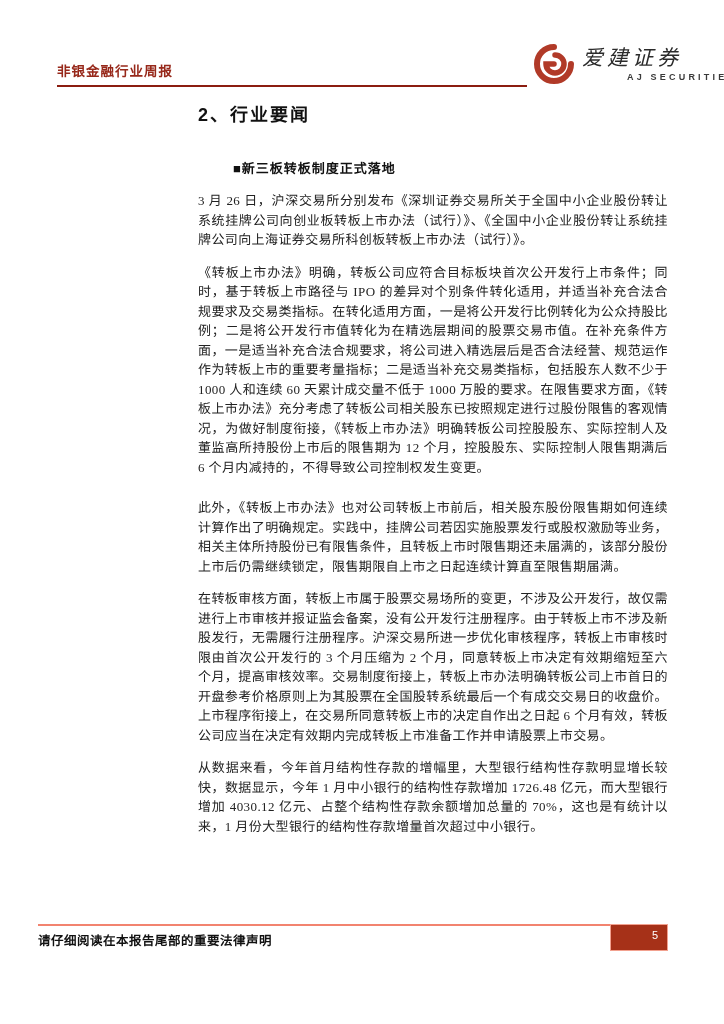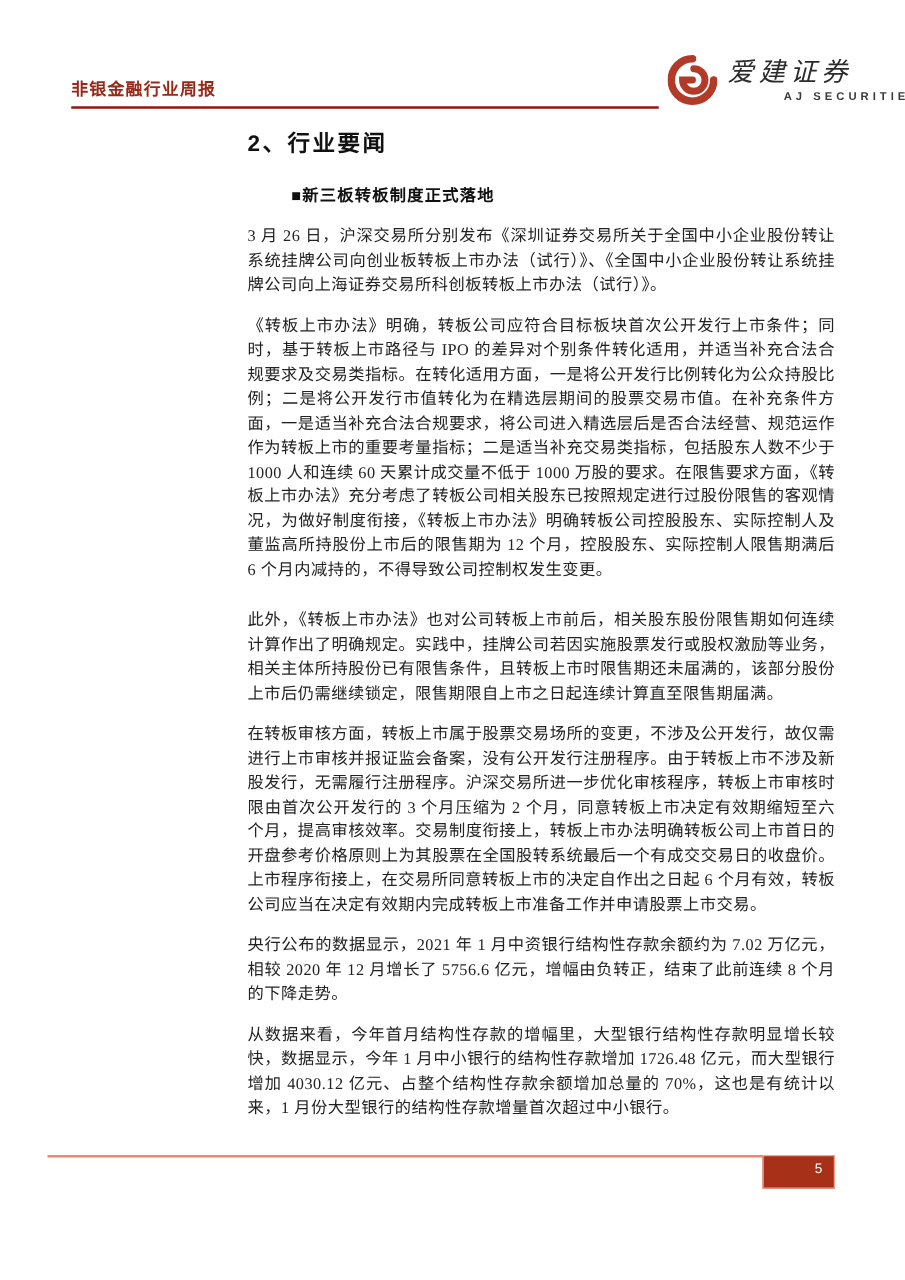--- a/index.html
+++ b/index.html
@@ -79,21 +79,21 @@
   }
   .topic-heading {
     margin: 0;
     margin-left: 35px;
     font-family: "Liberation Sans", sans-serif;
     font-size: 13px;
     font-weight: bold;
     color: #111111;
     letter-spacing: 1px;
   }
-  .topic-heading.first { margin-top: 20px; }
+  .topic-heading.first { margin-top: 32px; }
   .topic-heading.second { margin-top: 36px; }
   .body-para {
     margin: 0;
     margin-top: 13px;
     font-family: "Liberation Serif", serif;
     font-size: 13px;
     line-height: 19.5px;
     letter-spacing: 0.4px;
     text-align: justify;
     color: #222222;
@@ -161,22 +161,22 @@
 
   <div class="content">
     <h1 class="section-title">2、行业要闻</h1>
 
     <h2 class="topic-heading first">■新三板转板制度正式落地</h2>
     <p class="body-para p-first">3 月 26 日，沪深交易所分别发布《深圳证券交易所关于全国中小企业股份转让系统挂牌公司向创业板转板上市办法（试行）》、《全国中小企业股份转让系统挂牌公司向上海证券交易所科创板转板上市办法（试行）》。</p>
     <p class="body-para">《转板上市办法》明确，转板公司应符合目标板块首次公开发行上市条件；同时，基于转板上市路径与 IPO 的差异对个别条件转化适用，并适当补充合法合规要求及交易类指标。在转化适用方面，一是将公开发行比例转化为公众持股比例；二是将公开发行市值转化为在精选层期间的股票交易市值。在补充条件方面，一是适当补充合法合规要求，将公司进入精选层后是否合法经营、规范运作作为转板上市的重要考量指标；二是适当补充交易类指标，包括股东人数不少于 1000 人和连续 60 天累计成交量不低于 1000 万股的要求。在限售要求方面，《转板上市办法》充分考虑了转板公司相关股东已按照规定进行过股份限售的客观情况，为做好制度衔接，《转板上市办法》明确转板公司控股股东、实际控制人及董监高所持股份上市后的限售期为 12 个月，控股股东、实际控制人限售期满后 6 个月内减持的，不得导致公司控制权发生变更。</p>
     <p class="body-para gap-lg">此外，《转板上市办法》也对公司转板上市前后，相关股东股份限售期如何连续计算作出了明确规定。实践中，挂牌公司若因实施股票发行或股权激励等业务，相关主体所持股份已有限售条件，且转板上市时限售期还未届满的，该部分股份上市后仍需继续锁定，限售期限自上市之日起连续计算直至限售期届满。</p>
     <p class="body-para">在转板审核方面，转板上市属于股票交易场所的变更，不涉及公开发行，故仅需进行上市审核并报证监会备案，没有公开发行注册程序。由于转板上市不涉及新股发行，无需履行注册程序。沪深交易所进一步优化审核程序，转板上市审核时限由首次公开发行的 3 个月压缩为 2 个月，同意转板上市决定有效期缩短至六个月，提高审核效率。交易制度衔接上，转板上市办法明确转板公司上市首日的开盘参考价格原则上为其股票在全国股转系统最后一个有成交交易日的收盘价。上市程序衔接上，在交易所同意转板上市的决定自作出之日起 6 个月有效，转板公司应当在决定有效期内完成转板上市准备工作并申请股票上市交易。</p>
 
-    <p class="body-para">央行公布的数据显示，2021 年 1 月中资银行结构性存款余额约为 7.02 万亿元，相较 2020 年 12 月增长了 5756.6 亿元，增幅由负转正，结束了此前连续 8 个月的下降走势。</p>
     <p class="body-para">从数据来看，今年首月结构性存款的增幅里，大型银行结构性存款明显增长较快，数据显示，今年 1 月中小银行的结构性存款增加 1726.48 亿元，而大型银行增加 4030.12 亿元、占整个结构性存款余额增加总量的 70%，这也是有统计以来，1 月份大型银行的结构性存款增量首次超过中小银行。</p>
   </div>
 
   <div class="footer-rule"></div>
+  <div class="footer-disclaimer">请仔细阅读在本报告尾部的重要法律声明</div>
   <div class="page-number-box">
     <span class="page-number">5</span>
   </div>
 
 </div>
 
 </body></html>

